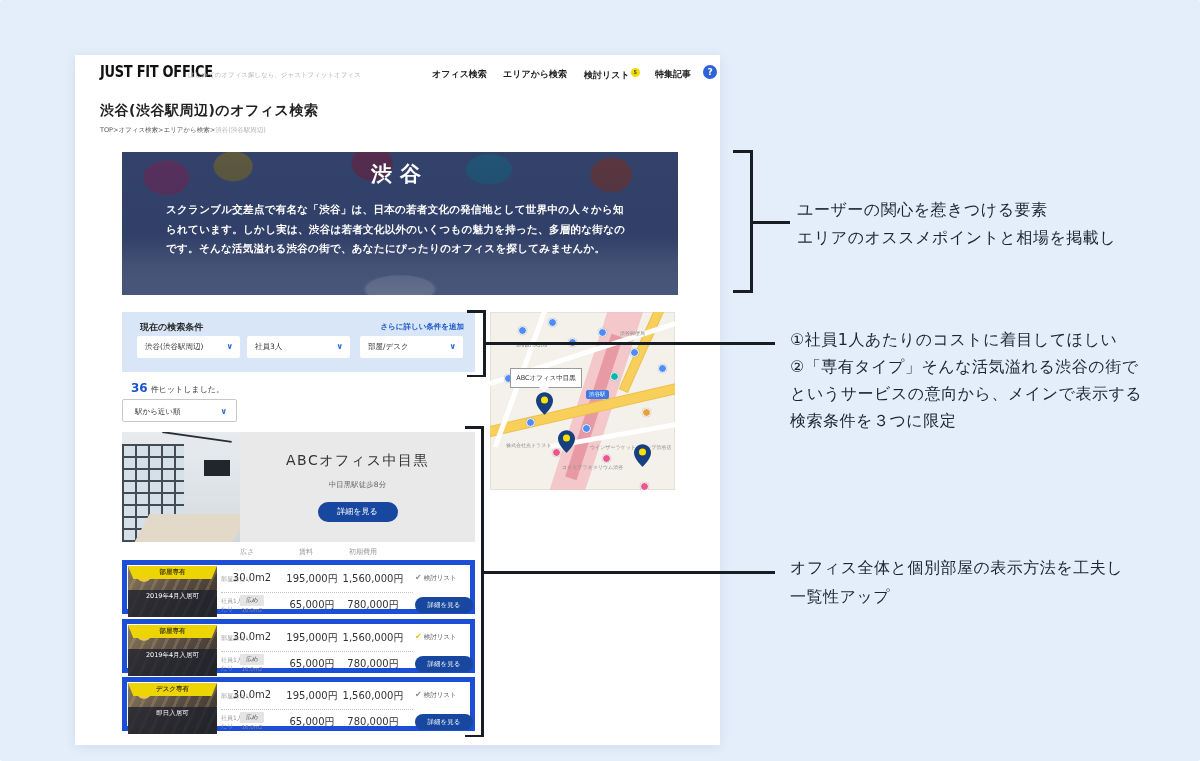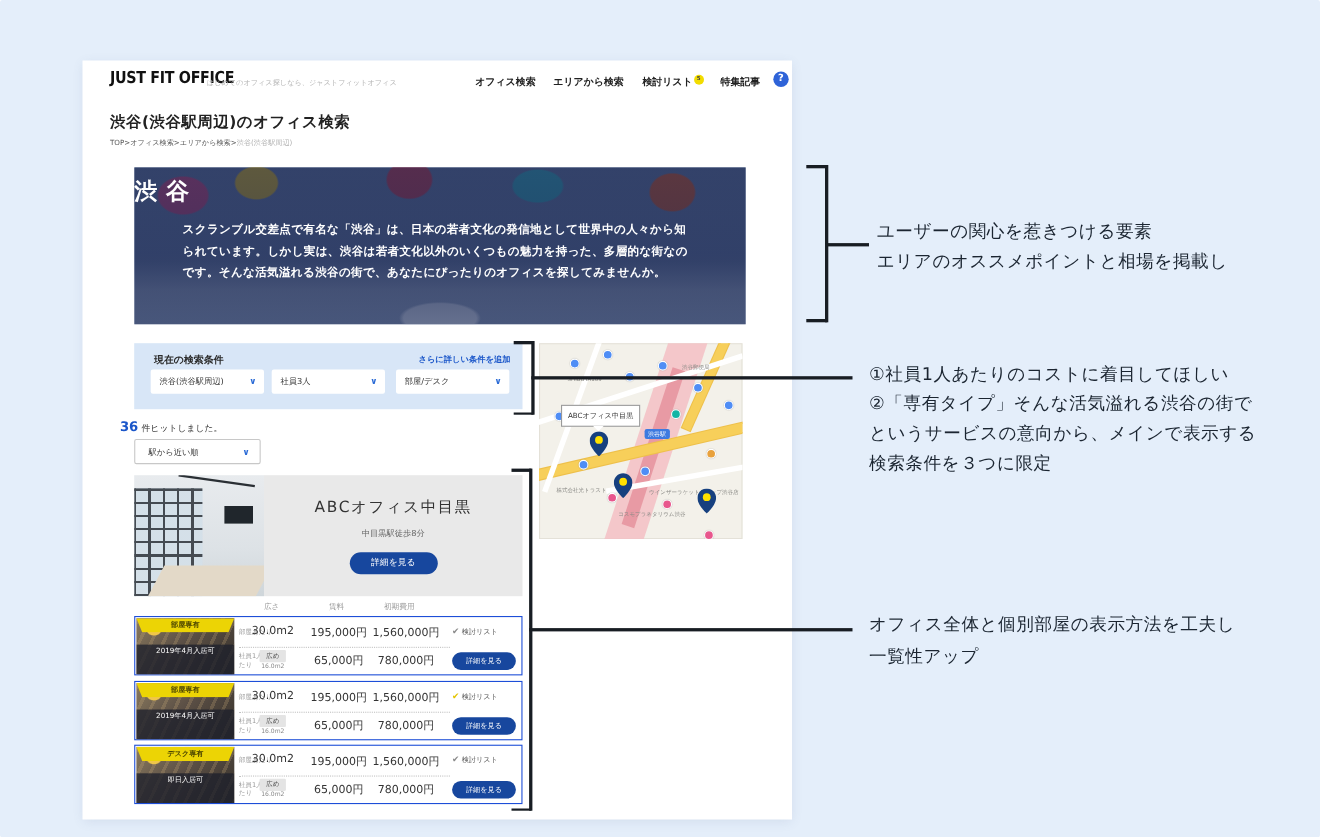--- a/index.html
+++ b/index.html
@@ -25,21 +25,21 @@
   .hero{left:47px;top:97px;width:556px;height:143px;overflow:hidden;}
   .hero-photo{position:absolute;inset:0;background:
       radial-gradient(40px 30px at 8% 18%,#d45a8c 0 55%,transparent 60%),
       radial-gradient(34px 26px at 20% 10%,#e0c23a 0 55%,transparent 60%),
       radial-gradient(36px 30px at 45% 8%,#c94f63 0 55%,transparent 60%),
       radial-gradient(40px 26px at 66% 12%,#44b7c9 0 55%,transparent 60%),
       radial-gradient(36px 30px at 88% 16%,#d96a3f 0 55%,transparent 60%),
       radial-gradient(60px 24px at 50% 96%,#c8d2e2 0 55%,transparent 62%),
       linear-gradient(180deg,#6f86ad 0%,#7d93b8 55%,#9aaac4 78%,#8698b6 100%);}
   .hero-overlay{position:absolute;inset:0;background:linear-gradient(180deg,rgba(14,24,64,.62),rgba(16,28,70,.70) 60%,rgba(20,32,74,.55));}
-  .hero-title{left:0;right:0;top:8px;text-align:left;color:#fff;font-size:21px;font-weight:700;letter-spacing:8px;}
+  .hero-title{left:0;right:0;top:8px;text-align:center;color:#fff;font-size:21px;font-weight:700;letter-spacing:8px;}
   .hero-desc{left:0;top:48px;width:556px;box-sizing:border-box;padding:0 44px;color:#fff;font-size:10.5px;font-weight:700;
              line-height:19.5px;letter-spacing:.3px;text-align:left;}
   .hero-price{left:0;right:0;top:110px;text-align:center;color:#f6d404;}
   .hero-price .lbl{font-size:9px;font-weight:700;}
   .hero-price .val{font-size:15px;font-weight:800;letter-spacing:.5px;}
   .hero-price .unit{font-size:8px;font-weight:700;}
 
   
   .search-panel{left:47px;top:257px;width:353px;height:60px;background:#d8e6f7;}
   .sp-label{left:18px;top:9px;font-size:9px;font-weight:700;color:#2a2a2a;}
@@ -57,21 +57,21 @@
   .mdot{position:absolute;width:7px;height:7px;border-radius:50%;background:#4f8df5;border:1.5px solid #fff;box-shadow:0 0 1px rgba(0,0,0,.3);}
   .mdot.pink{background:#e8578d;} .mdot.teal{background:#12b5a5;} .mdot.orange{background:#e8a13c;}
   .mlabel{position:absolute;font-size:5px;color:#8a8a86;white-space:nowrap;}
   .station-badge{position:absolute;background:#3d7ae0;color:#fff;font-size:5.5px;border-radius:2px;padding:1px 3px;white-space:nowrap;}
   .pin{position:absolute;width:17px;height:23px;cursor:pointer;}
   .tooltip{position:absolute;background:#fff;border:1px solid #9a9a9a;font-size:6.5px;color:#333;line-height:18px;
            text-align:center;width:70px;height:18px;z-index:3;}
   .tooltip:after{content:"";position:absolute;left:28px;bottom:-5px;border:5px solid transparent;border-top-color:#fff;border-bottom:0;}
 
   
-  .results{left:34px;top:326px;font-size:8px;color:#333;text-align:center;}
+  .results{left:56px;top:326px;font-size:8px;color:#333;text-align:center;}
   .results .n{font-size:12px;font-weight:800;color:#1a56c9;margin-right:3px;}
   .sort{left:47px;top:344px;width:115px;height:23px;background:#fff;border:1px solid #c8c8c8;border-radius:2px;
         font-size:7.5px;color:#333;line-height:23px;padding-left:12px;box-sizing:border-box;cursor:pointer;}
   .sort .chev{position:absolute;right:9px;top:0;color:#2b6bd6;font-weight:700;font-size:8px;}
 
   
   .card{left:47px;top:377px;width:353px;height:110px;}
   .card-photo{position:absolute;left:0;top:0;width:118px;height:110px;background:linear-gradient(180deg,#e8ebee 0%,#dde2e6 60%,#cfd6da 100%);overflow:hidden;}
   .cp-window{position:absolute;left:0;top:12px;width:62px;height:98px;
       background:repeating-linear-gradient(90deg,#454b52 0 2px,rgba(255,255,255,0) 2px 13px),
@@ -81,21 +81,21 @@
   .cp-beam{position:absolute;left:40px;top:4px;width:70px;height:2px;background:#2a2f34;transform:rotate(8deg);}
   .card-body{position:absolute;left:118px;top:0;right:0;bottom:0;background:#e9e9e9;}
   .card-name{left:0;right:0;top:20px;text-align:center;font-size:14px;color:#333;letter-spacing:1.5px;}
   .card-station{left:0;right:0;top:48px;text-align:center;font-size:7.5px;color:#666;}
   .card-btn{left:50%;top:70px;transform:translateX(-50%);width:80px;height:20px;background:#17479e;border-radius:10px;
             color:#fff;font-size:8px;text-align:center;line-height:20px;cursor:pointer;}
 
   
   .thead{top:492px;font-size:7px;color:#999;}
   .thead span{position:absolute;transform:translateX(-50%);white-space:nowrap;}
-  .row{left:47px;width:353px;height:54px;background:#fff;border:1px solid #1d4ed8;box-sizing:border-box;}
+  .row{left:47px;width:353px;height:54px;background:#fff;border:5px solid #1d4ed8;box-sizing:border-box;}
   .thumb{position:absolute;left:1px;top:1px;width:89px;height:51px;overflow:hidden;
          background:radial-gradient(14px 10px at 18% 22%,#f0c64a 0 40%,transparent 50%),
          repeating-linear-gradient(115deg,rgba(200,170,120,.25) 0 3px,transparent 3px 10px),
          linear-gradient(135deg,#8a7a5e 0%,#5c5046 45%,#35302a 100%);}
   .ribbon{position:absolute;left:0;top:0;width:100%;height:13px;background:#ecd405;color:#4a4400;font-size:6.5px;
           font-weight:700;text-align:center;line-height:13px;clip-path:polygon(0 0,100% 0,94% 100%,6% 100%);}
   .avail{position:absolute;left:0;bottom:0;width:100%;height:27px;background:rgba(30,32,44,.78);color:#fff;
          font-size:6.5px;text-align:center;line-height:13px;}
   .rlabel{position:absolute;left:94px;width:34px;font-size:6px;color:#999;line-height:8px;}
   .cell{position:absolute;transform:translateX(-50%);font-size:10px;color:#333;white-space:nowrap;}

